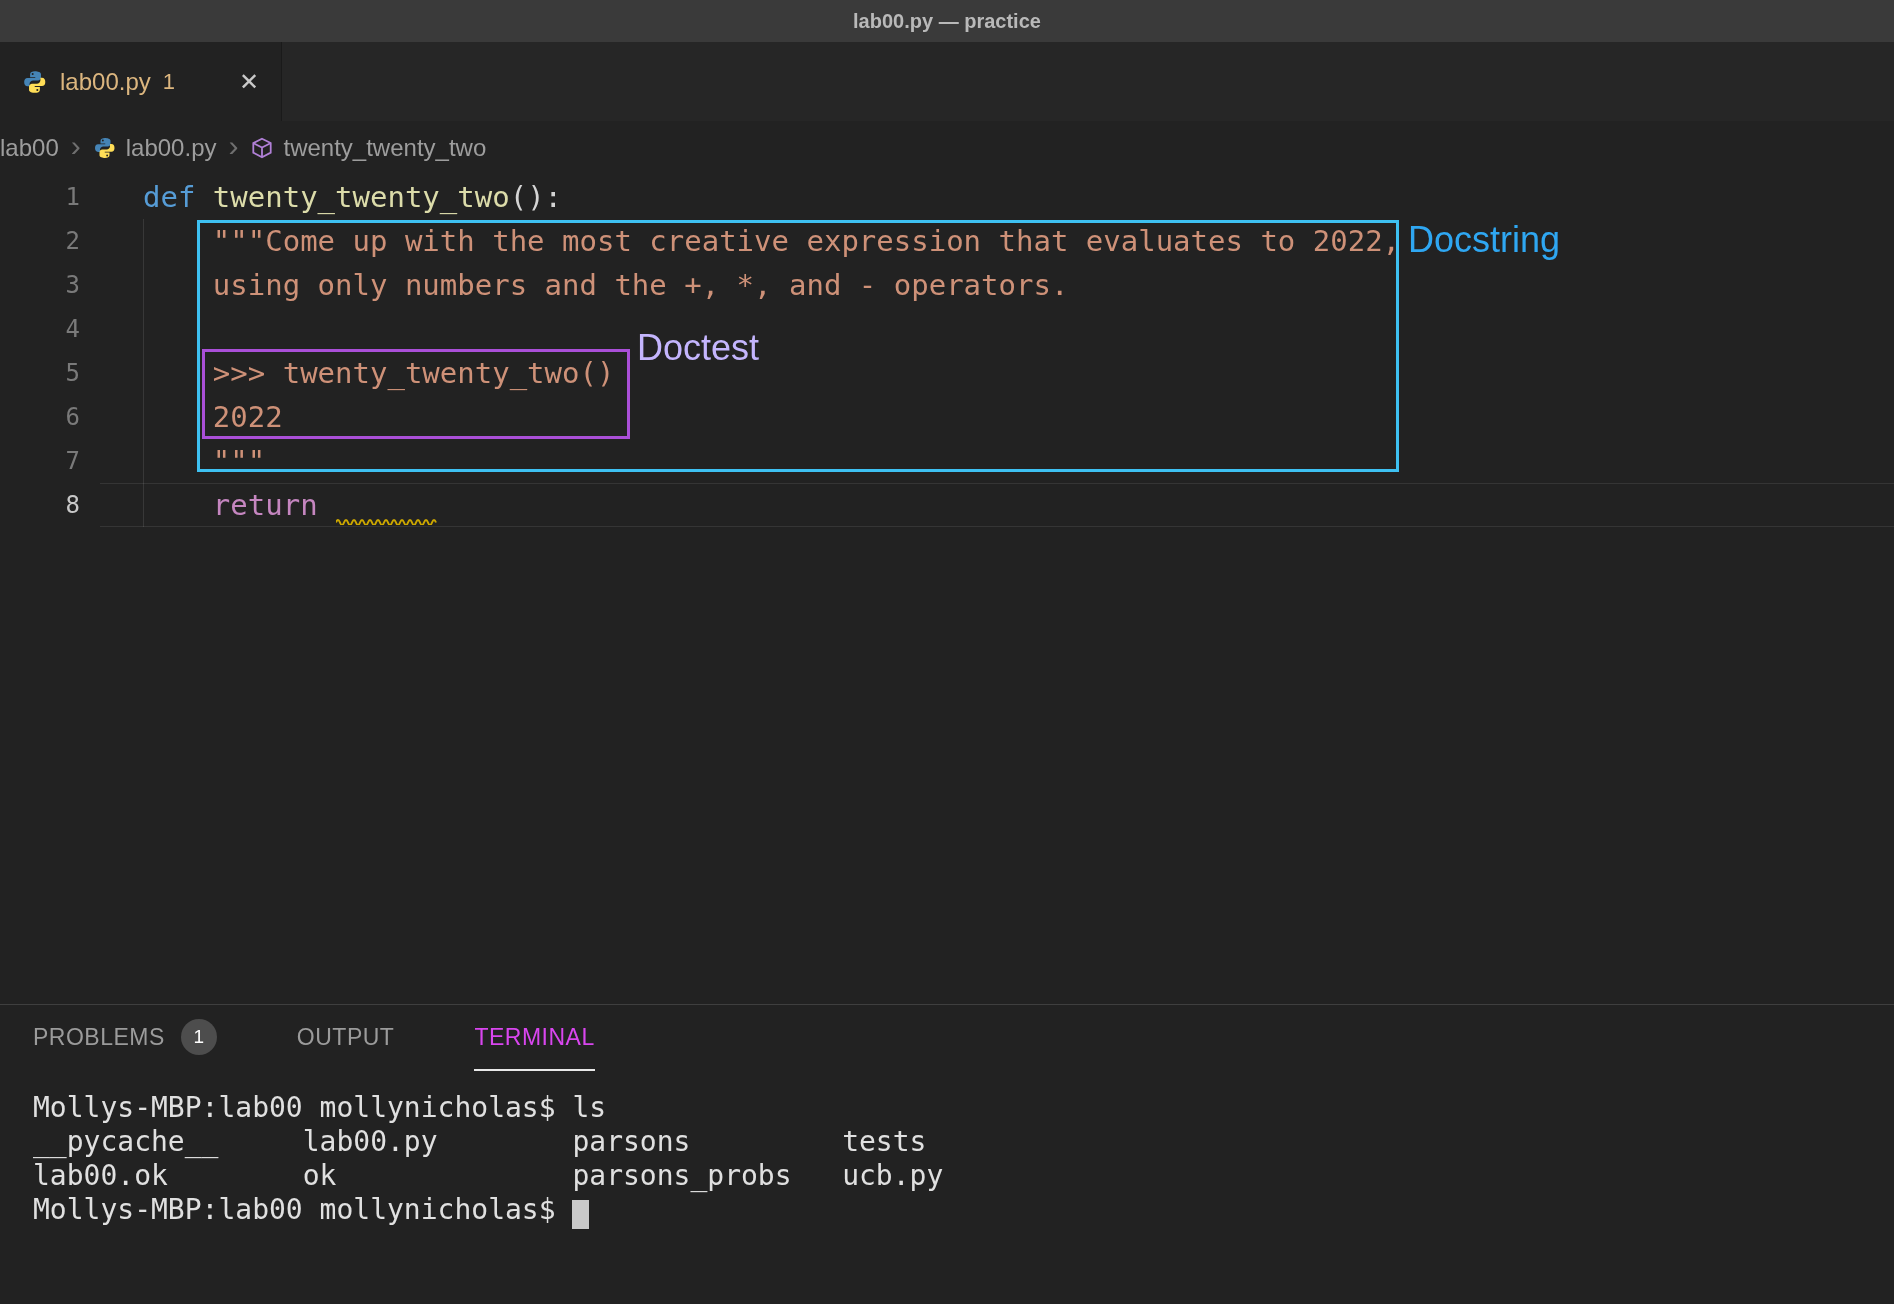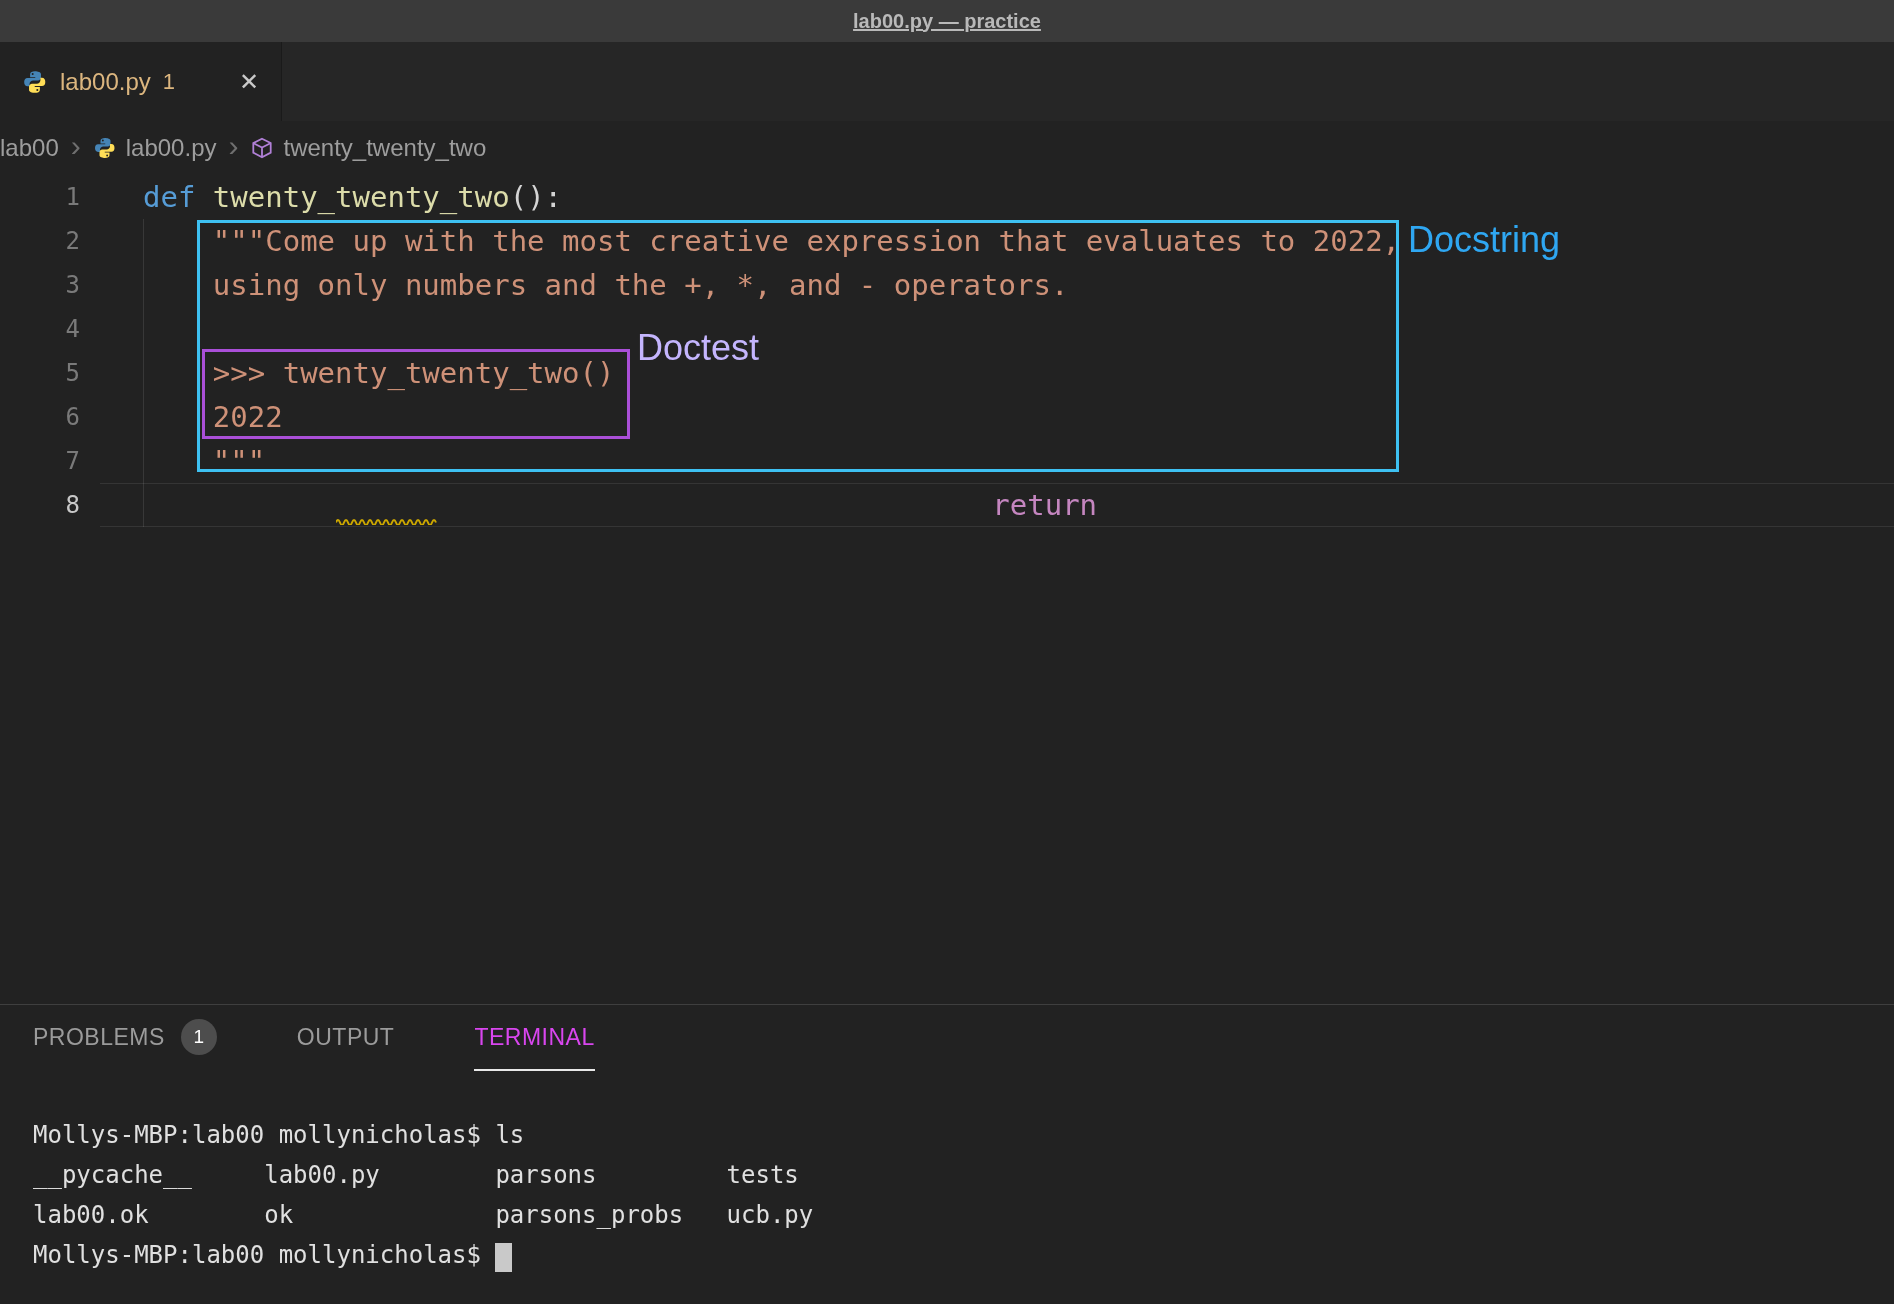--- a/index.html
+++ b/index.html
@@ -5,21 +5,21 @@
   * { margin:0; padding:0; box-sizing:border-box; }
   html,body { background:#1b1b1b; }
   .window {
     position:relative; width:1894px; height:1304px; overflow:hidden;
     background:#222222; font-family:"Liberation Sans", sans-serif;
   }
   
   .titlebar {
     position:absolute; top:0; left:0; width:100%; height:42px;
     background:#3a3a3a; display:flex; align-items:center; justify-content:center;
-    color:#b9b9b9; font-size:20px; font-weight:600;text-decoration:underline;
+    color:#b9b9b9; font-size:20px; font-weight:600;
   }
   
   .tabbar {
     position:absolute; top:42px; left:0; width:100%; height:79px;
     background:#262626; display:flex;
   }
   .tab {
     height:100%; background:#222222; display:flex; align-items:center;
     padding:0 22px; gap:12px; min-width:282px; border-right:1px solid #1a1a1a;
     cursor:pointer;
@@ -48,21 +48,20 @@
   .gutter {
     flex:none; width:100px; text-align:right; padding-right:20px;
     color:#7a7a7a; font-size:24px;
   }
   .row.current .gutter { color:#c8c8c8; }
   .code { flex:1; padding-left:43px; white-space:pre; position:relative; }
   .row.current .code {
     border-top:1px solid rgba(255,255,255,.09);
     border-bottom:1px solid rgba(255,255,255,.09);
     line-height:42px;
-    text-align:center;
   }
   .tok-kw    { color:#569cd6; }
   .tok-fn    { color:#dcdcaa; }
   .tok-plain { color:#d4d4d4; }
   .tok-str   { color:#ce9178; }
   .tok-ret   { color:#c586c0; }
   .squiggle { position:absolute; left:236px; bottom:2px; width:104px; height:9px; line-height:0; }
   .indent-guide {
     position:absolute; left:143px; top:44px; width:1px; height:308px;
     background:rgba(255,255,255,.10);
@@ -87,22 +86,22 @@
     font-size:23px; letter-spacing:.5px; border-bottom:2px solid transparent;
     cursor:pointer;
   }
   .ptab.active { color:#d946ef; border-bottom-color:#e8e8e8; }
   .pbadge {
     width:36px; height:36px; border-radius:50%; background:#4d4d4d; color:#ffffff;
     font-size:19px; letter-spacing:0; display:flex; align-items:center; justify-content:center;
   }
   .terminal {
     position:absolute; top:86px; left:33px;
-    font-family:"DejaVu Sans Mono", monospace; font-size:24px; line-height:40px;
-    color:#e0e0e0; white-space:pre;margin-top:24px;
+    font-family:"DejaVu Sans Mono", monospace; font-size:28px; line-height:34px;
+    color:#e0e0e0; white-space:pre;
   }
   .cursor {
     display:inline-block; width:17px; height:29px; background:#c9c9c9;
     vertical-align:text-bottom; margin-bottom:-3px;
   }
 </style>
 </head>
 <body>
 
 <div class="window">

